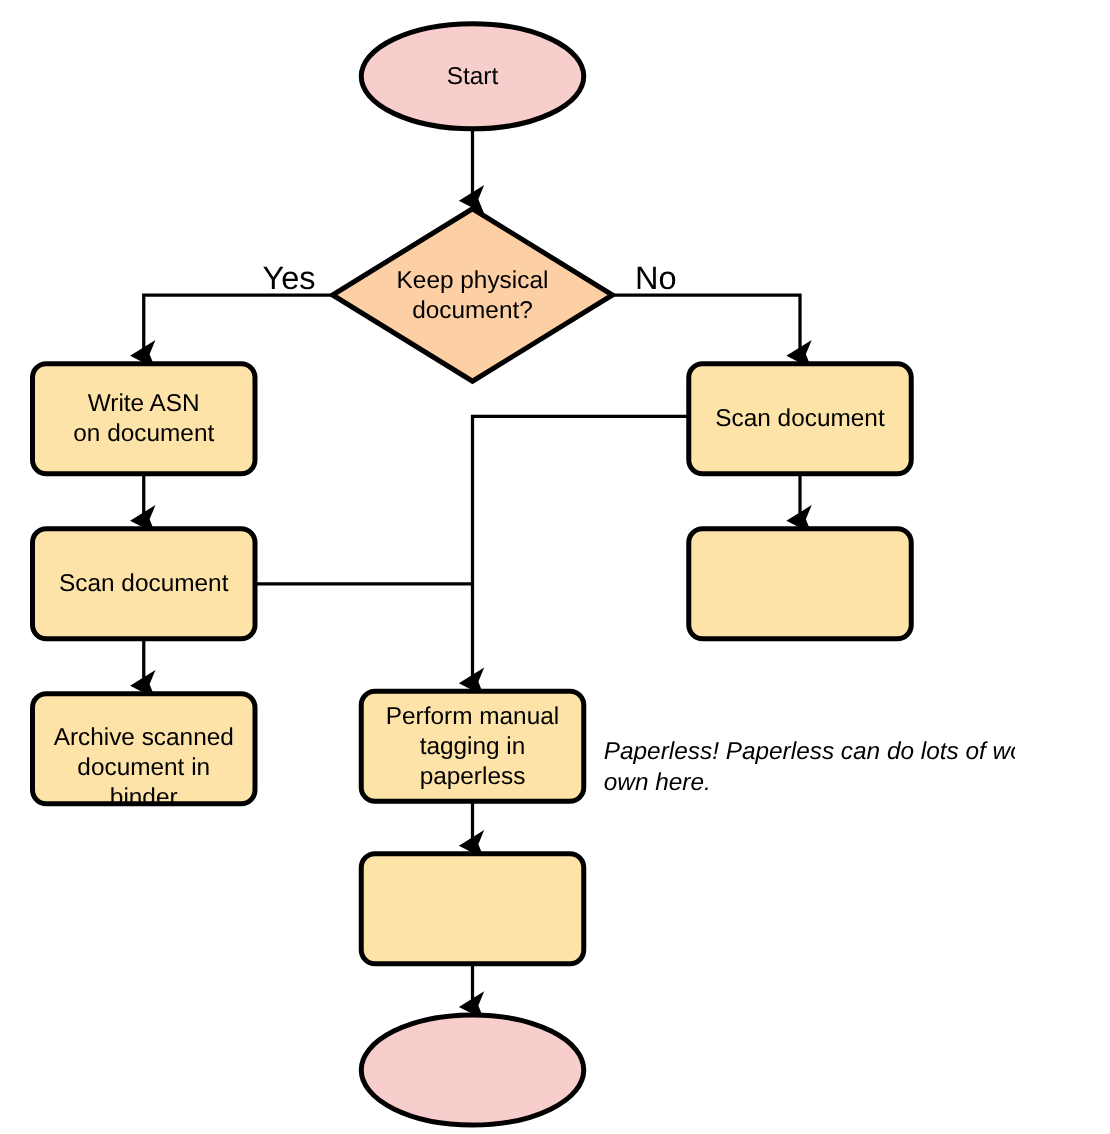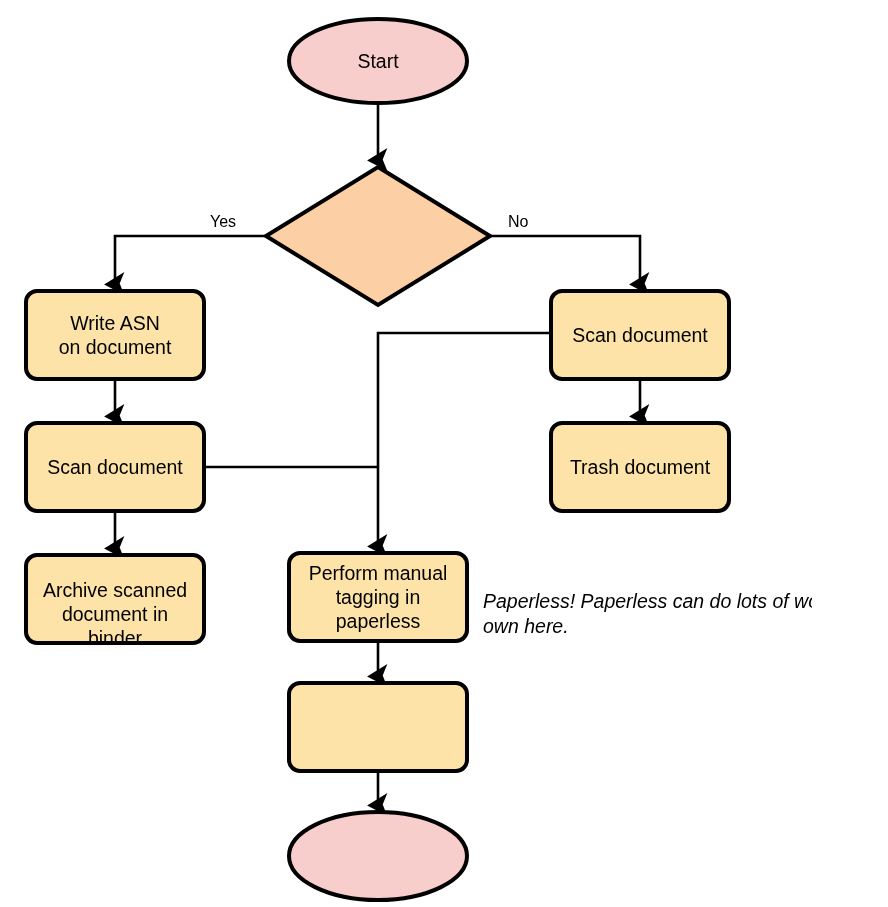--- a/index.html
+++ b/index.html
@@ -36,21 +36,21 @@
     font-family: "Liberation Sans", sans-serif;
     font-size: 19.5px;
     line-height: 24px;
     white-space: pre-line;
     pointer-events: none;
   }
   .edge-label {
     position: absolute;
     color: #000000;
     font-family: "Liberation Sans", sans-serif;
-    font-size: 16px;
+    font-size: 26px;
     line-height: 22px;
     white-space: nowrap;
   }
   .note-text {
     position: absolute;
     color: #000000;
     font-family: "Liberation Sans", sans-serif;
     font-style: italic;
     font-size: 19.5px;
     line-height: 25px;
@@ -105,33 +105,34 @@
     <rect x="551" y="423" width="178" height="88" rx="11" ry="11" fill="#FDE3A7" stroke="#000000" stroke-width="4"></rect>
 
     <rect x="289" y="553" width="178" height="88" rx="11" ry="11" fill="#FDE3A7" stroke="#000000" stroke-width="4"></rect>
     <rect x="289" y="683" width="178" height="88" rx="11" ry="11" fill="#FDE3A7" stroke="#000000" stroke-width="4"></rect>
 
     <ellipse cx="378" cy="856" rx="89" ry="44" fill="#F8CECC" stroke="#000000" stroke-width="4"></ellipse>
   </svg>
 
   <div class="node-label" style="left:289px; top:19px; width:178px; height:84px;">Start</div>
 
+  <div class="node-label" style="left:278px; top:167px; width:200px; height:138px;">Keep physical
+document?</div>
 
   <div class="node-label" style="left:26px; top:291px; width:178px; height:88px;">Write ASN
 on document</div>
 
   <div class="node-label" style="left:26px; top:423px; width:178px; height:88px;">Scan document</div>
 
   <div class="node-label" style="left:26px; top:570px; width:178px; height:88px;">Archive scanned
 document in
 binder</div>
 
   <div class="node-label" style="left:551px; top:291px; width:178px; height:88px;">Scan document</div>
 
-  <div class="node-label" style="left:551px; top:423px; width:178px; height:88px;">Trash document</div>
 
   <div class="node-label" style="left:289px; top:553px; width:178px; height:88px;">Perform manual
 tagging in
 paperless</div>
 
 
 
   <div class="edge-label" style="left:210px; top:211px;">Yes</div>
 
   <div class="edge-label" style="left:508px; top:211px;text-align:right;">No</div>

